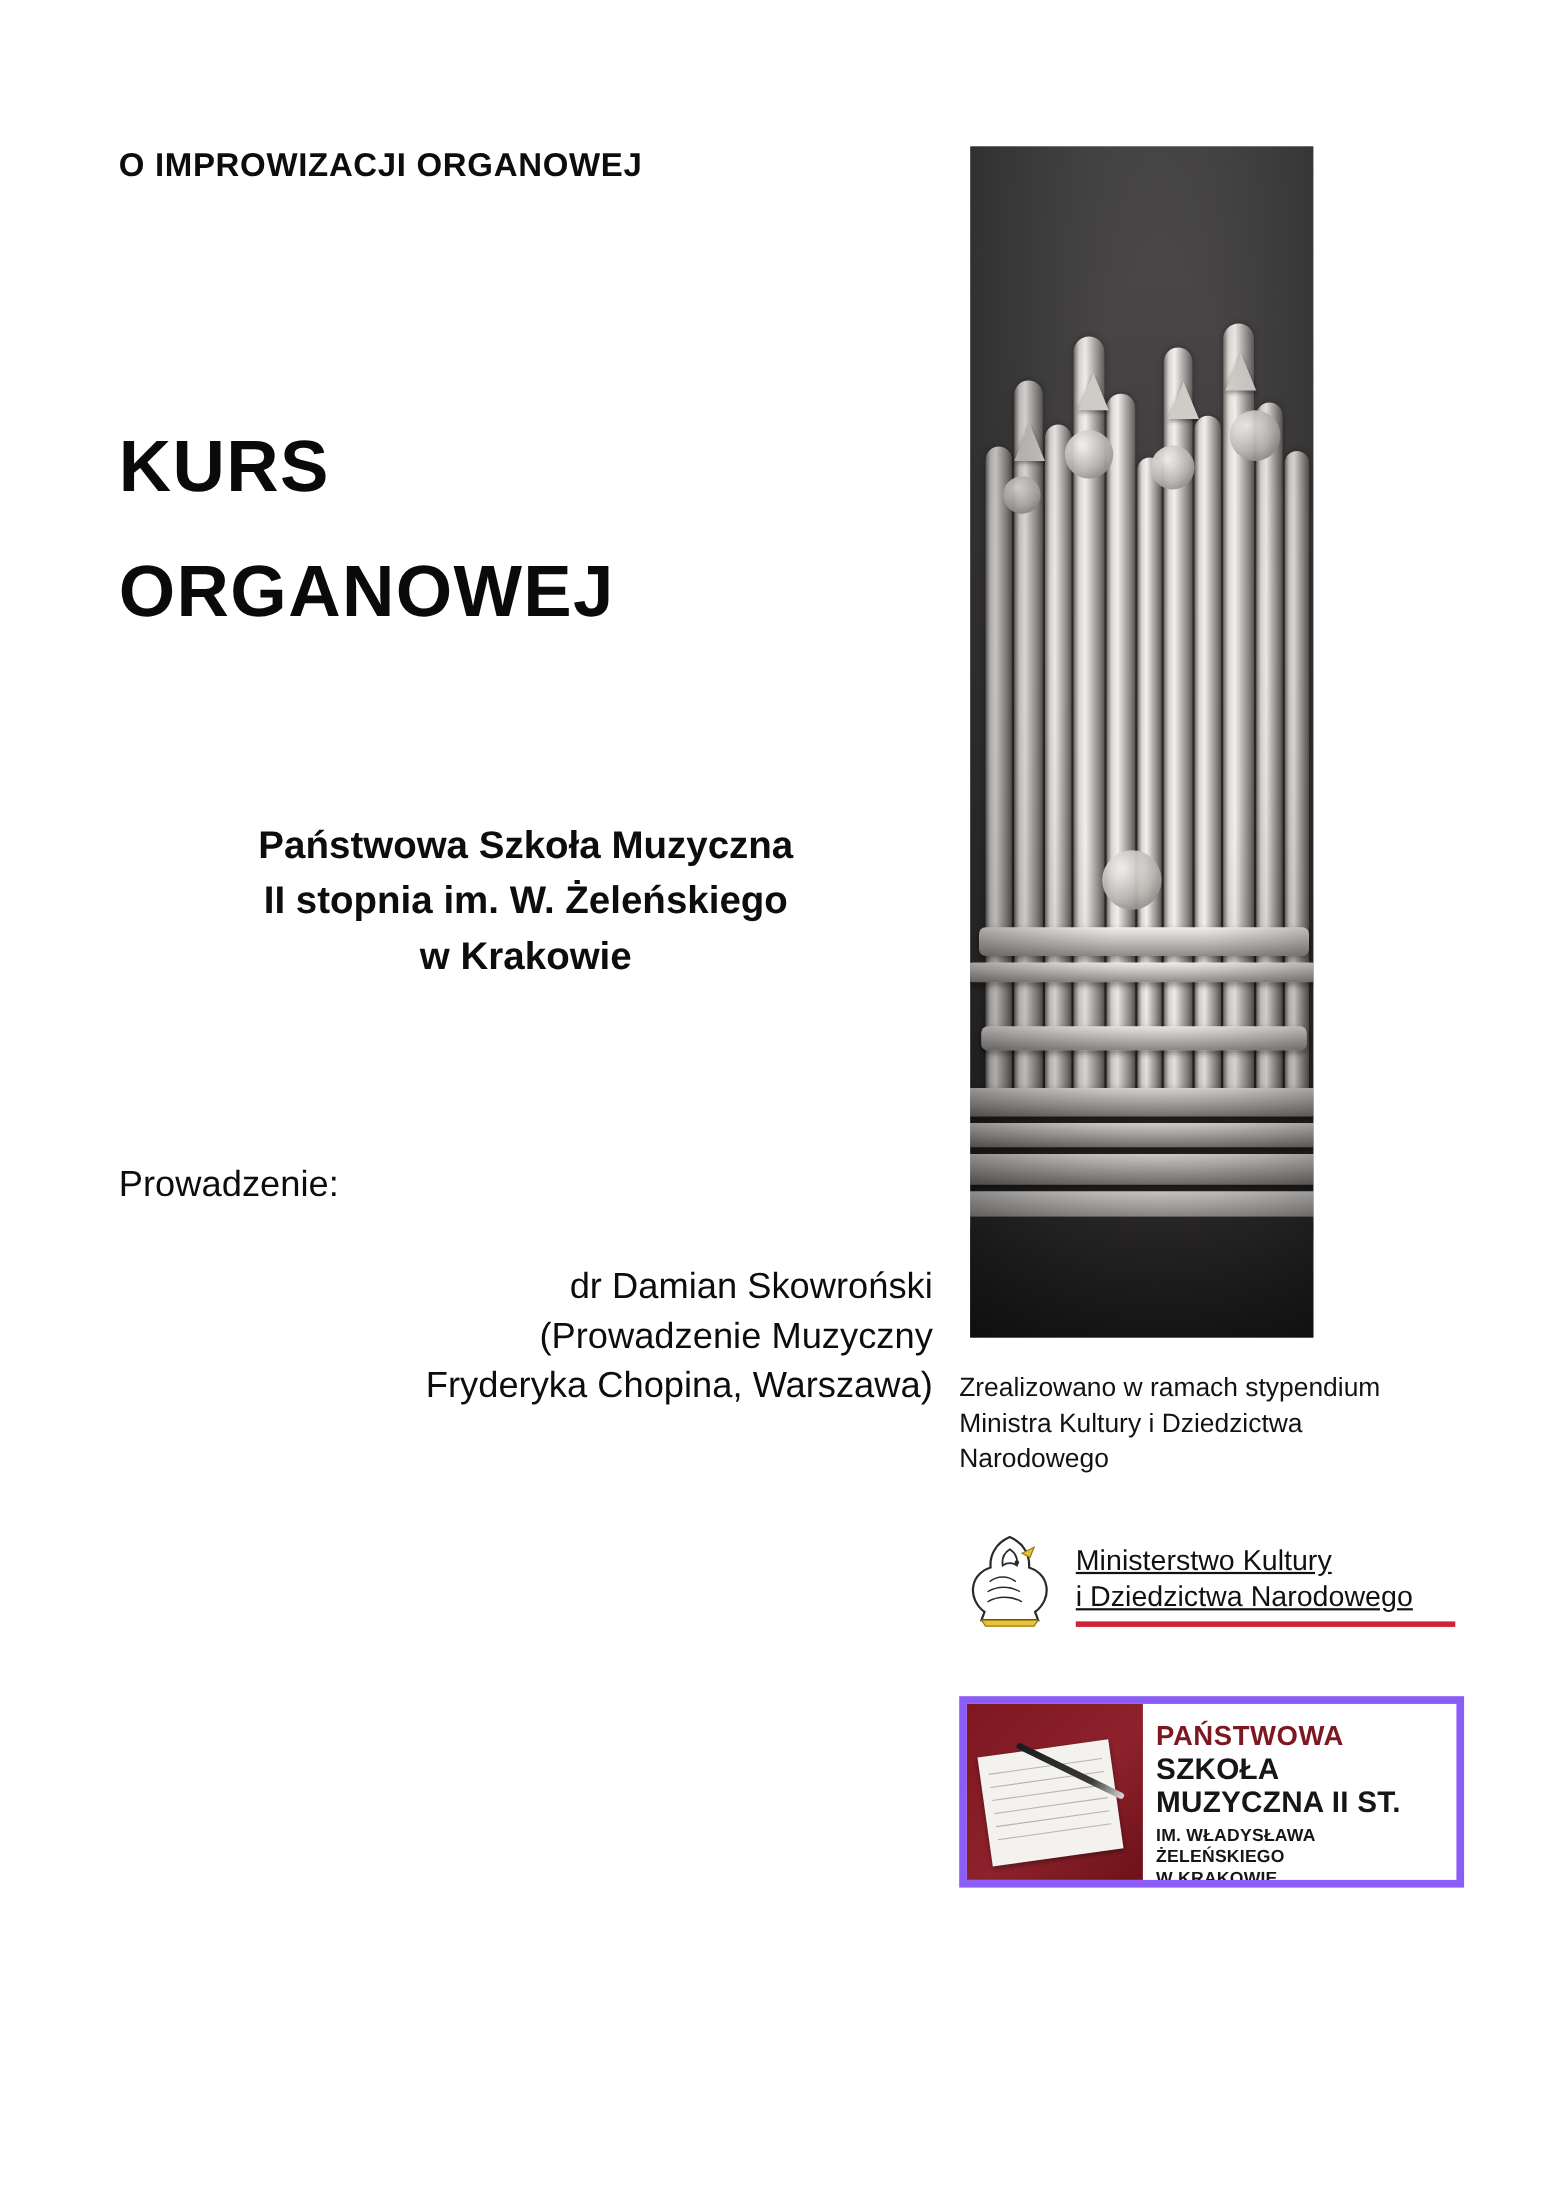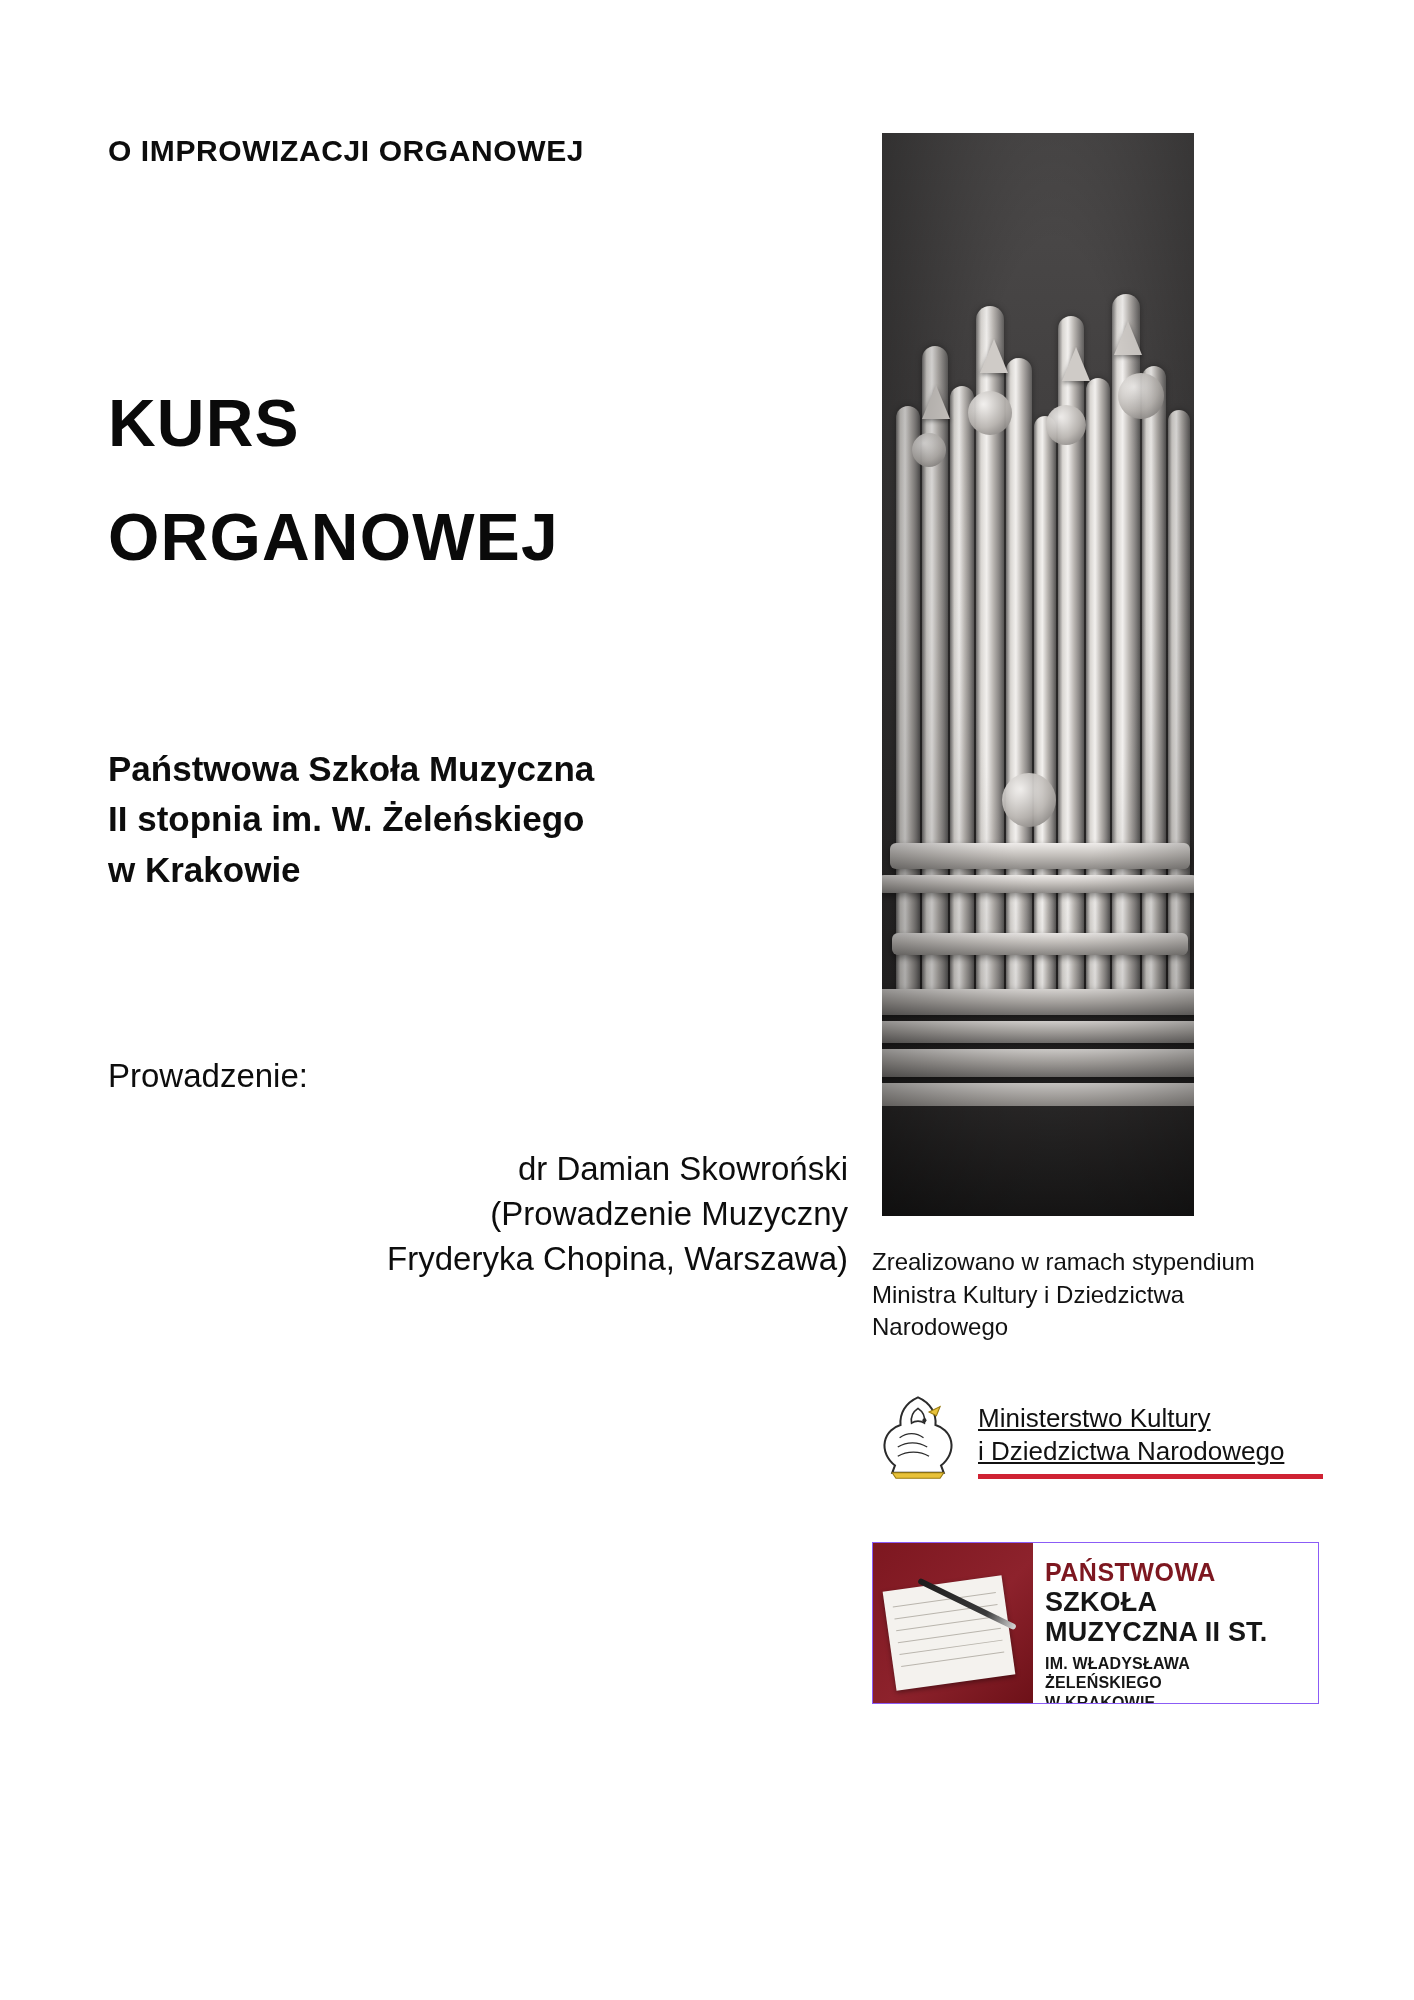--- a/index.html
+++ b/index.html
@@ -48,20 +48,21 @@
     font-weight: 700;
     font-size: 66px;
     line-height: 1.72;
     letter-spacing: 1.2px;
     color: #0a0a0a;
     text-transform: uppercase;
   }
 
   .venue-block {
     margin-top: 150px;
+    text-align: center;
   }
   .venue-line {
     display: block;
     font-weight: 700;
     font-size: 35px;
     line-height: 1.43;
     color: #0d0d0d;
   }
 
   .date-block {
@@ -197,21 +198,21 @@
     height: 5px;
     background: #cf2233;
   }
 
   .school-logo {
     margin-top: 60px;
     width: 445px;
     height: 160px;
     position: relative;
     background: #ffffff;
-    border: 1px solid #8b5cf6;
+    border: 7px solid #8b5cf6;
     overflow: hidden;
   }
   .school-logo .maroon {
     position: absolute;
     left: 0; top: 0; bottom: 0;
     width: 160px;
     background: linear-gradient(135deg, #7d1720 0%, #8d222c 55%, #6d1118 100%);
   }
   .school-logo .sheet {
     position: absolute;

